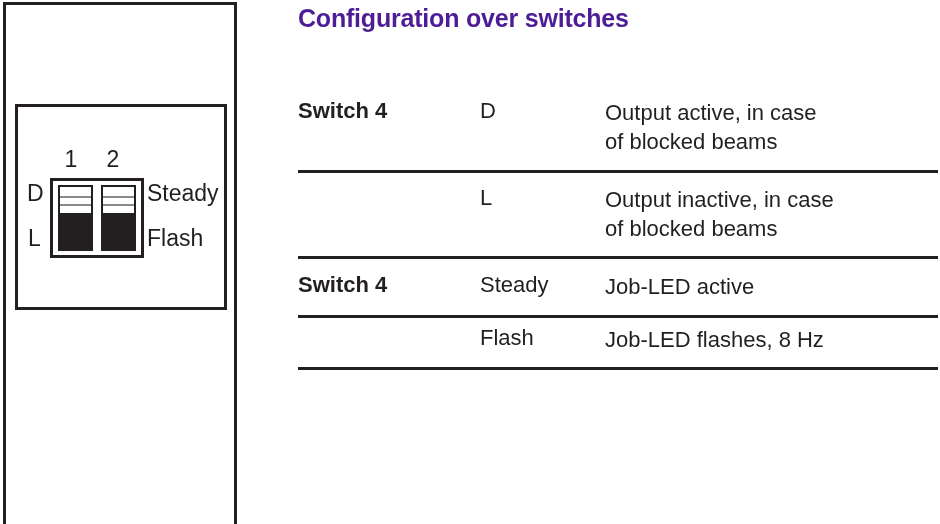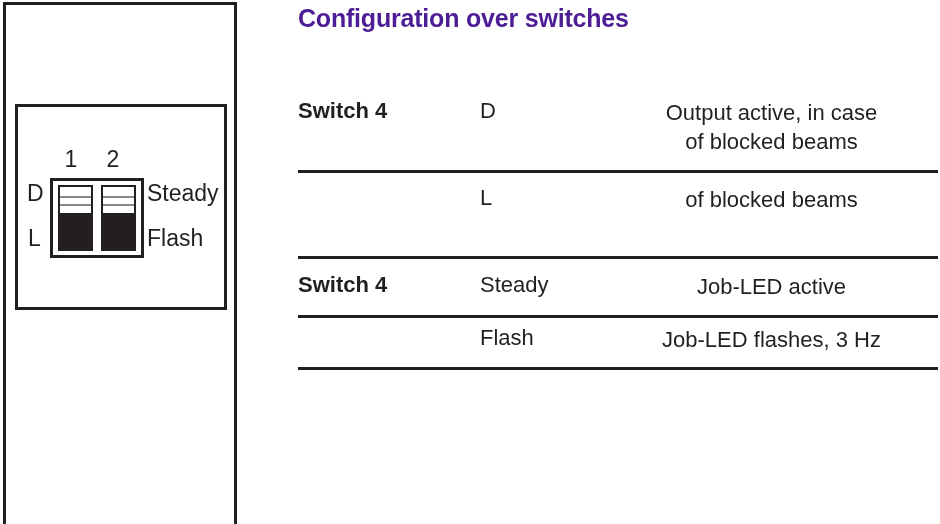--- a/index.html
+++ b/index.html
@@ -183,21 +183,20 @@
     white-space: nowrap;
   }
   .cell-description {
     position: absolute;
     left: 307px;
     top: 0;
     width: 333px;
     font-size: 22px;
     line-height: 29px;
     color: #231f20;
-    text-align: center;
   }
   .cell-description span { display: block; }
 </style>
 </head>
 <body>
 
 <div id="device-panel">
 
   <div id="switch-closeup-box"></div>
 
@@ -238,33 +237,34 @@
     <div class="cell-description">
       <span>Output active, in case</span>
       <span>of blocked beams</span>
     </div>
   </div>
 
   <div class="table-row" id="row-2">
     <div class="cell-switch"></div>
     <div class="cell-position">L</div>
     <div class="cell-description">
+      <span>Output inactive, in case</span>
       <span>of blocked beams</span>
     </div>
   </div>
 
   <div class="table-row" id="row-3">
     <div class="cell-switch">Switch 4</div>
     <div class="cell-position">Steady</div>
     <div class="cell-description">
       <span>Job-LED active</span>
     </div>
   </div>
 
   <div class="table-row" id="row-4">
     <div class="cell-switch"></div>
     <div class="cell-position">Flash</div>
     <div class="cell-description">
-      <span>Job-LED flashes, 3 Hz</span>
+      <span>Job-LED flashes, 8 Hz</span>
     </div>
   </div>
 
 </div>
 
 </body></html>

